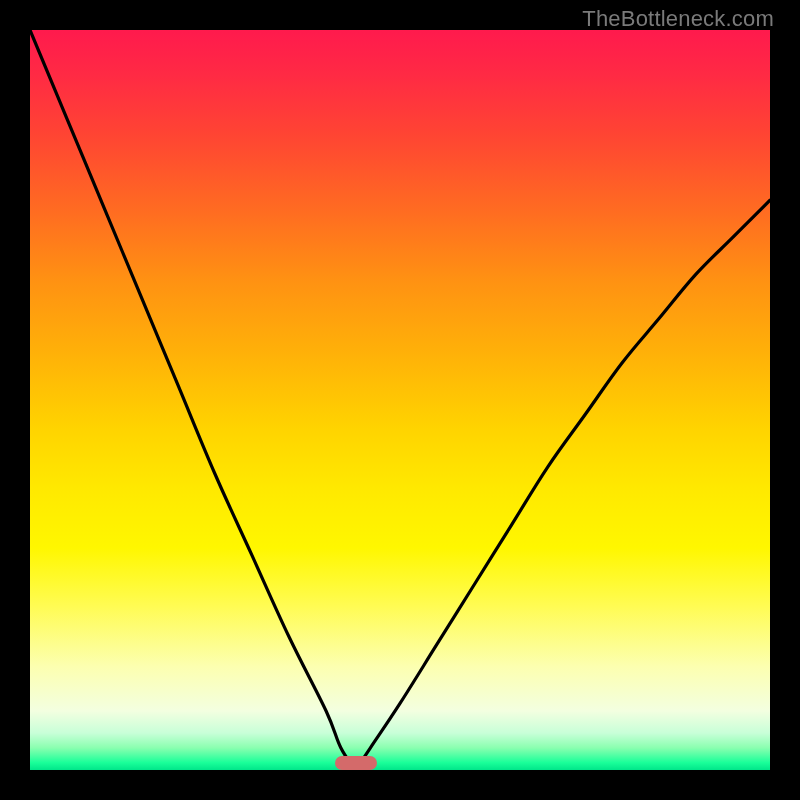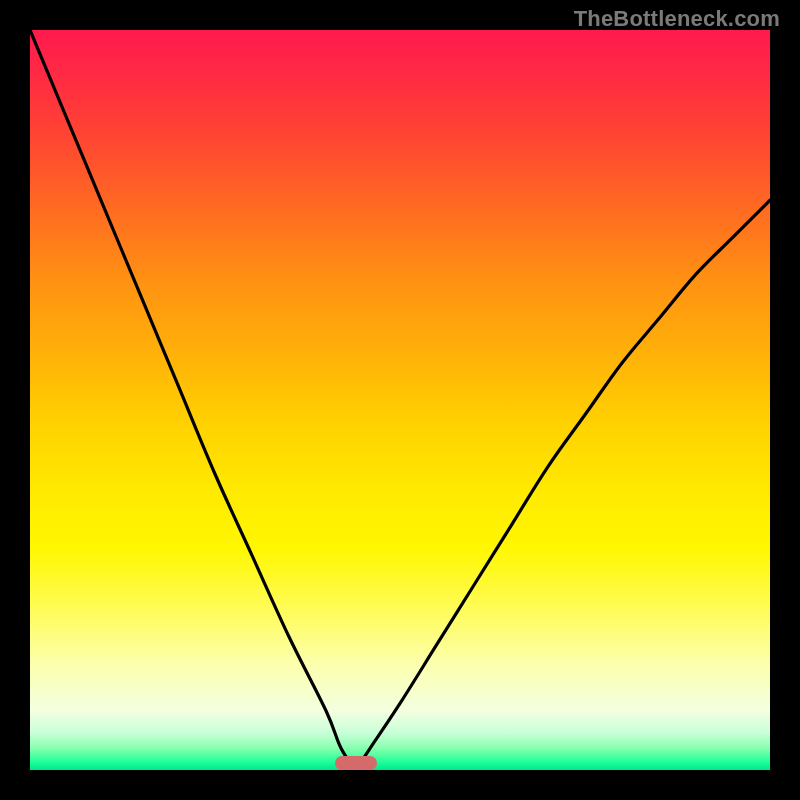--- a/index.html
+++ b/index.html
@@ -40,24 +40,24 @@
       #f3ffe0 92%,
       #c8ffd8 95%,
       #8affb0 97%,
       #1aff99 99%,
       #00e68a 100%
     );
   }
   .watermark {
     position: absolute;
     top: 6px;
-    right: 20px;
+    right: 26px;
     color: #7a7a7a;
     font-size: 22px;
-    font-weight: 700;
+    font-weight: 400;
     letter-spacing: 0.2px;
   }
   svg.curve {
     position: absolute;
     left: 0;
     top: 0;
     width: 740px;
     height: 740px;
   }
   .marker {

